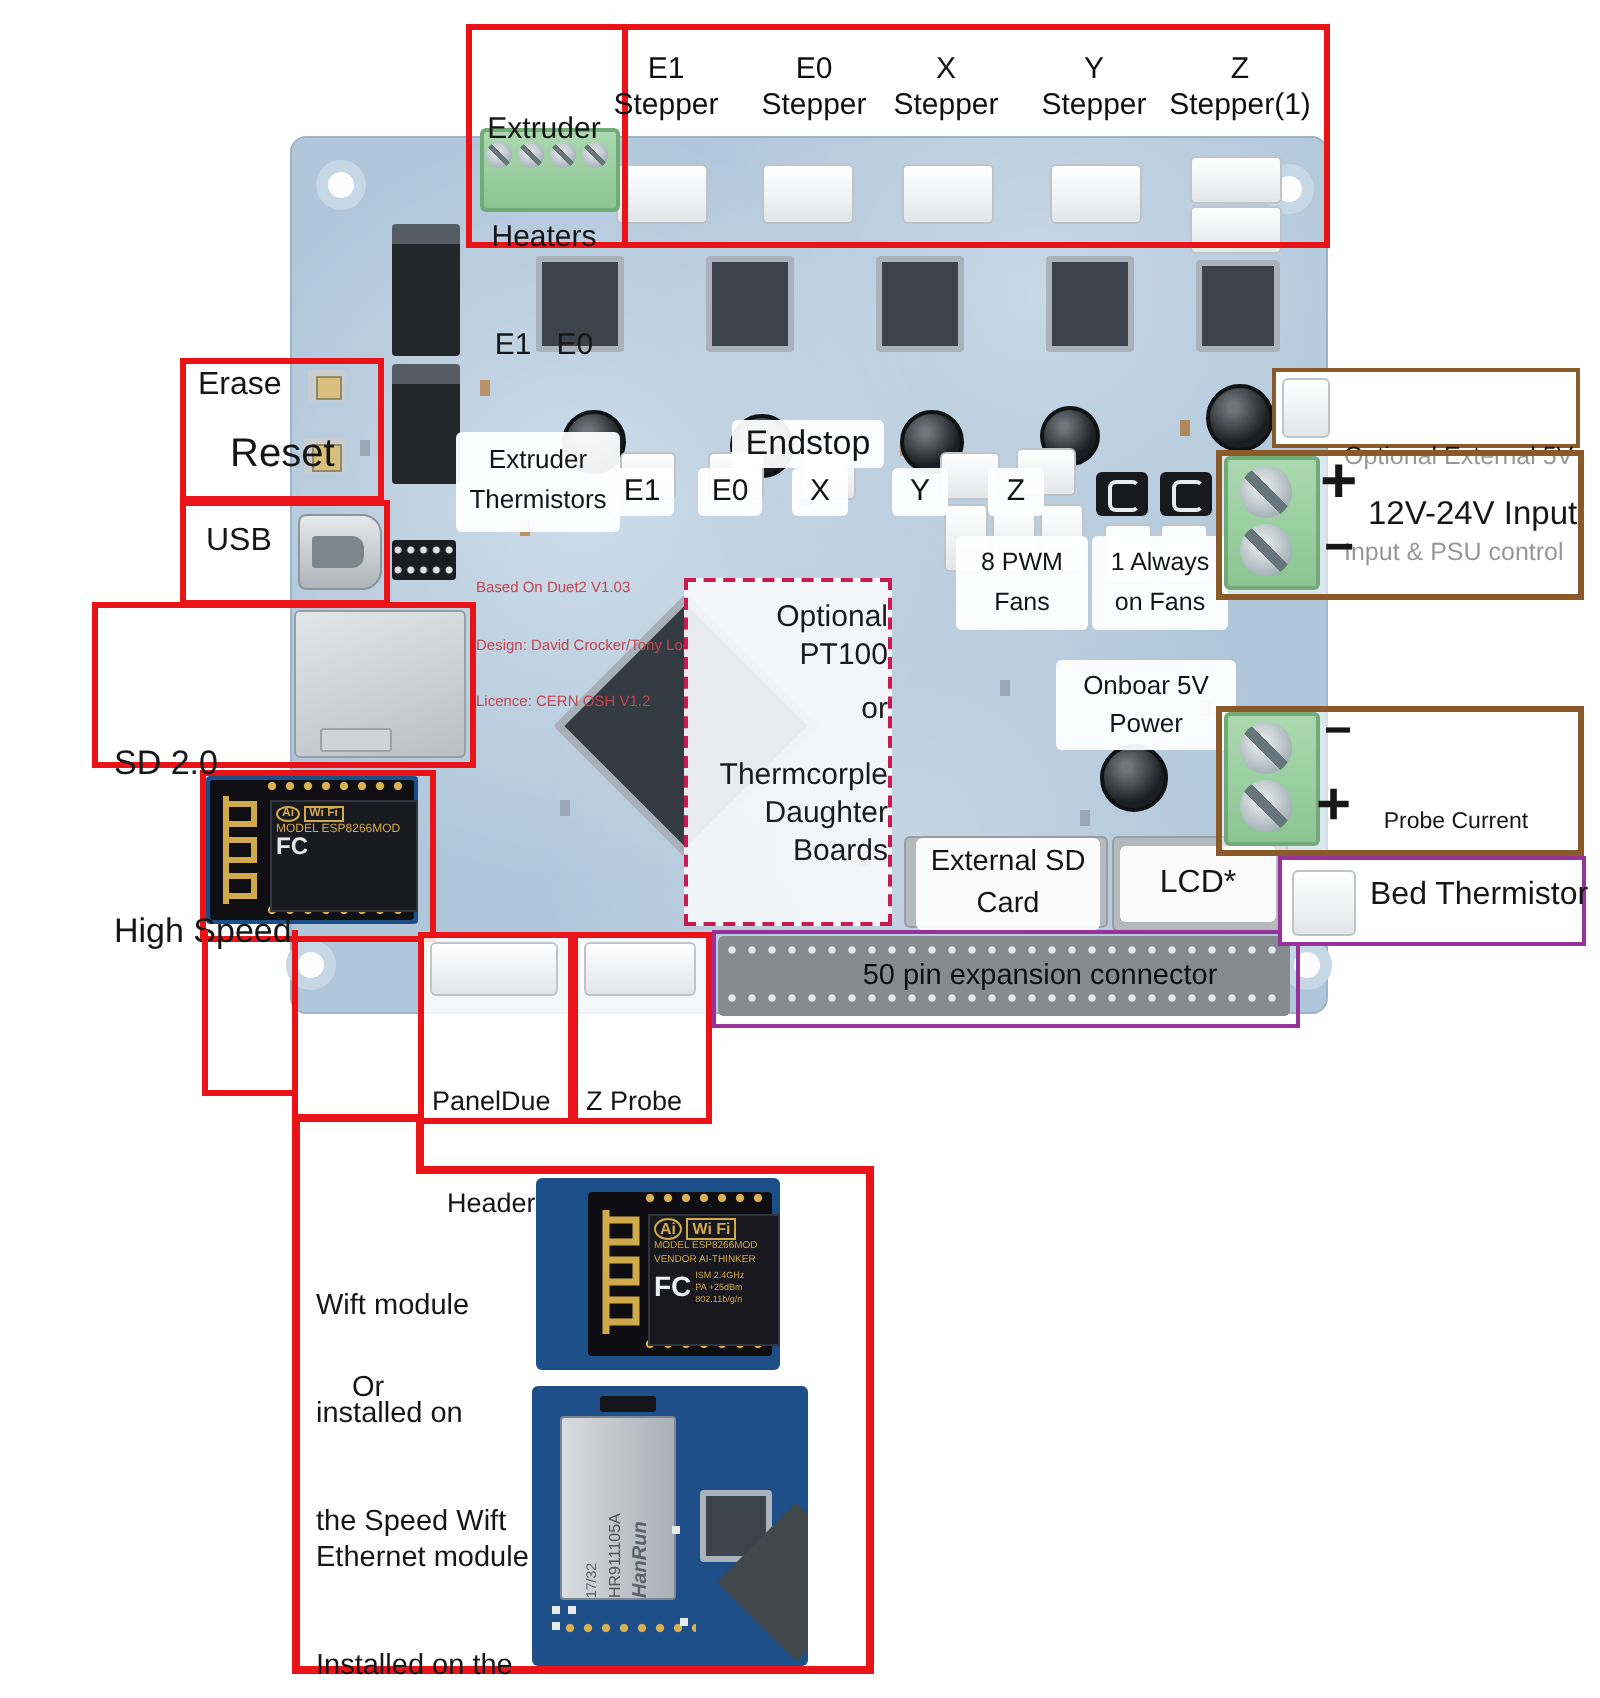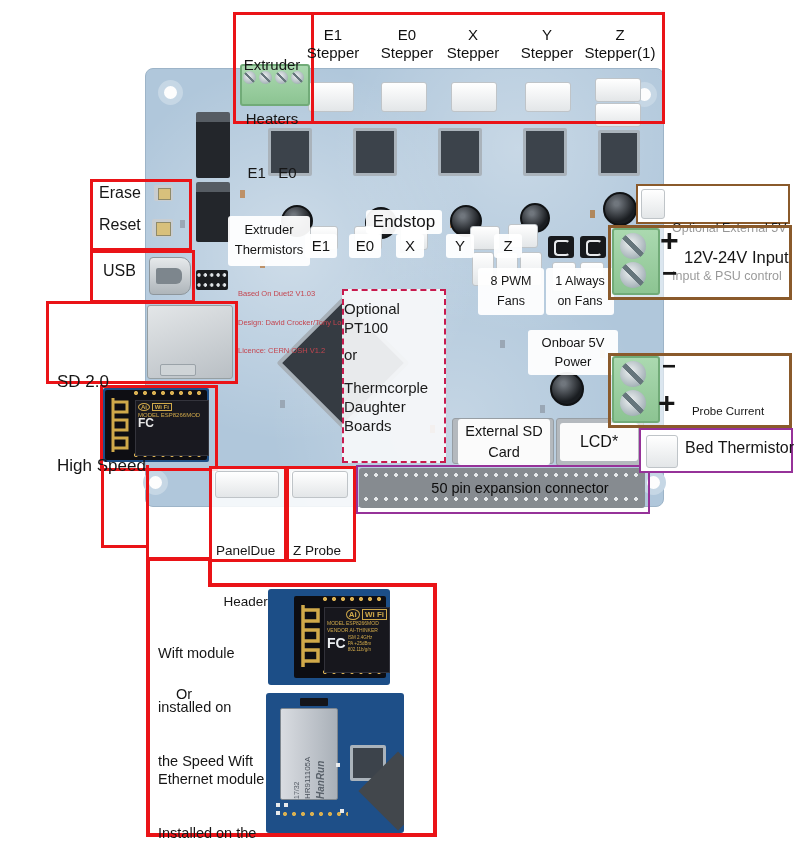--- a/index.html
+++ b/index.html
@@ -154,21 +154,21 @@
   <div class="wl" style="left:528px;top:330px;width:90px;height:42px;font-size:13px;line-height:19px;padding-top:3px;">
     <div>Onboar 5V</div>
     <div>Power</div>
   </div>
   <div class="wl" style="left:458px;top:419px;width:92px;height:44px;font-size:14.5px;line-height:21px;padding-top:2px;">
     <div>External SD</div>
     <div>Card</div>
   </div>
   <div class="wl" style="left:560px;top:423px;width:78px;height:38px;font-size:16px;line-height:38px;">LCD*</div>
 
-  <div class="a" style="left:342px;top:289px;width:100px;height:170px;border:2px dashed var(--dashed);background:rgba(246,247,250,.93);text-align:left;font-size:15px;line-height:19px;color:#1a1a1a;">
+  <div class="a" style="left:342px;top:289px;width:100px;height:170px;border:2px dashed var(--dashed);background:rgba(246,247,250,.93);text-align:right;font-size:15px;line-height:19px;color:#1a1a1a;">
     <div style="margin-top:8px;">Optional</div>
     <div>PT100</div>
     <div style="margin-top:8px;">or</div>
     <div style="margin-top:14px;">Thermcorple</div>
     <div>Daughter</div>
     <div>Boards</div>
   </div>
 
   <div class="a" style="left:359px;top:468px;width:286px;height:40px;background:#868b90;border-radius:3px;border:1px solid #6e7control377;">
     <div class="dots a" style="left:4px;top:4px;width:278px;height:8px;"></div>
@@ -217,21 +217,21 @@
     <div>Y</div>
       <div>Stepper</div>
     </div>
   <div class="steplab" style="left:575px;top:26px;">
     <div>Z</div>
       <div>Stepper(1)</div>
     </div>
 
   <div class="rbox" style="left:90px;top:179px;width:96px;height:66px;"></div>
   <div class="t" style="left:99px;top:184px;font-size:16px;">Erase</div>
-  <div class="t" style="left:99px;top:216px;font-size:16px;">Reset</div>
+  <div class="t" style="left:115px;top:216px;font-size:20px;">Reset</div>
 
   <div class="rbox" style="left:90px;top:250px;width:99px;height:47px;"></div>
   <div class="t" style="left:103px;top:262px;font-size:16px;">USB</div>
 
   <div class="rbox" style="left:46px;top:301px;width:186px;height:77px;"></div>
   <div class="t" style="left:57px;top:312px;font-size:17px;line-height:28px;">
     <div>SD 2.0</div>
     <div>High Speed</div>
   </div>
 
@@ -303,21 +303,21 @@
   </div>
 
   <div class="a" style="left:268px;top:589px;width:122px;height:96px;background:var(--photo_blue);border-radius:3px;overflow:hidden;">
     <div class="a" style="left:26px;top:7px;width:92px;height:82px;background:#0d0d12;border-radius:2px;"></div>
     <svg class="a" style="left:28px;top:12px;" width="26" height="70" viewBox="0 0 26 70">
       <path d="M7,4 v62 M7,9 h15 v11 h-15 M7,29 h15 v11 h-15 M7,49 h15 v11 h-15" stroke="#d0a94a" stroke-width="3.5" fill="none"></path>
     </svg>
     <div class="golddots a" style="left:54px;top:7px;width:64px;height:9px;"></div>
     <div class="golddots a" style="left:54px;top:80px;width:64px;height:9px;"></div>
     <div class="a" style="left:56px;top:18px;width:60px;height:60px;background:#17171d;border:1px solid #32323a;color:#d0a94a;padding:2px;overflow:hidden;">
-      <div style="font-size:8px;line-height:10px;text-align:right;">
+      <div style="font-size:8px;line-height:10px;">
         <span style="font-weight:bold;border:1px solid #d0a94a;border-radius:50%;padding:0 2px;">Ai</span>
         <span style="font-weight:bold;border:1px solid #d0a94a;padding:0 2px;">Wi Fi</span>
       </div>
       <div style="font-size:5px;line-height:7px;">MODEL  ESP8266MOD</div>
       <div style="font-size:5px;line-height:7px;">VENDOR AI-THINKER</div>
       <div style="display:flex;gap:2px;margin-top:1px;">
         <span style="color:#eceff1;font-weight:bold;font-size:14px;">FC</span>
         <span style="font-size:4.5px;line-height:6px;">
           <span>ISM 2.4GHz</span><br>
           <span>PA +25dBm</span><br>

